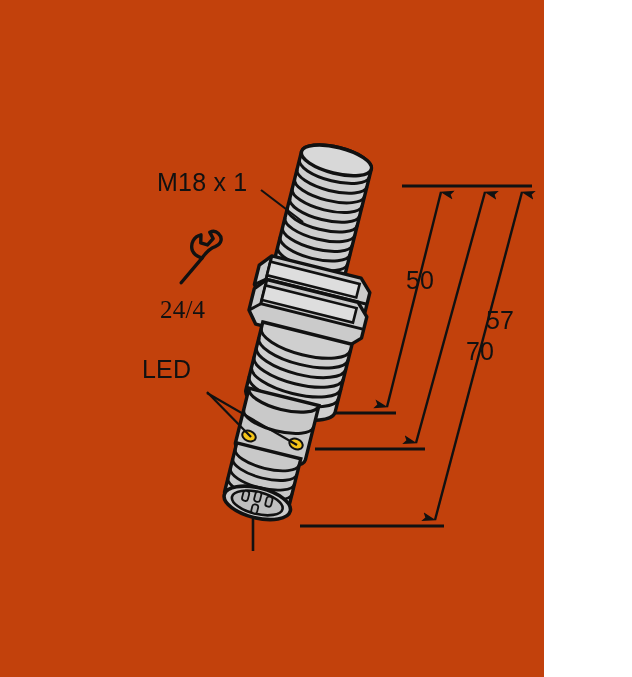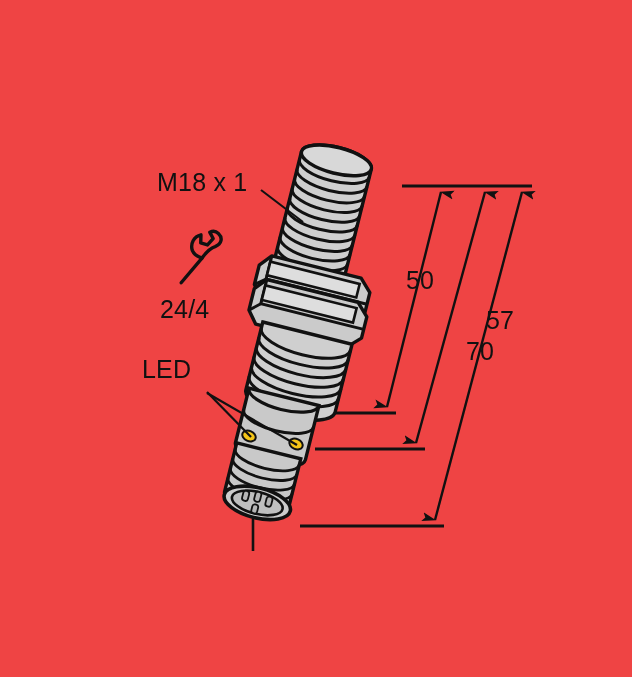--- a/index.html
+++ b/index.html
@@ -2,23 +2,23 @@
 <html><head>
 <meta charset="utf-8">
 <style>
   html, body {
     margin: 0;
     padding: 0;
     background: #ffffff;
   }
   #page {
     position: relative;
-    width: 632px;
+    width: 544px;
     height: 677px;
-    background: #ef4444;
+    background: #c2410c;
     overflow: hidden;
     font-family: "Liberation Sans", sans-serif;
   }
   #drawing {
     position: absolute;
     left: 0;
     top: 0;
     width: 632px;
     height: 677px;
   }
@@ -31,21 +31,21 @@
     user-select: none;
   }
   .lbl-main {
     font-size: 25px;
     letter-spacing: 0.2px;
   }
   .lbl-dim {
     font-size: 25px;
   }
   #label-m18 { left: 157px; top: 170px; }
-  #label-wrench-size { left: 160px; top: 297px; }
+  #label-wrench-size { left: 160px; top: 297px; font-family: Liberation Serif, serif; }
   #label-led { left: 142px; top: 357px; }
   #label-m12 { left: 218px; top: 557px; }
   #label-dim-50 { left: 406px; top: 268px; }
   #label-dim-57 { left: 438px; top: 308px; margin-left: 48px; }
   #label-dim-70 { left: 466px; top: 339px; }
 </style>
 </head>
 <body>
 
 <div id="page">

